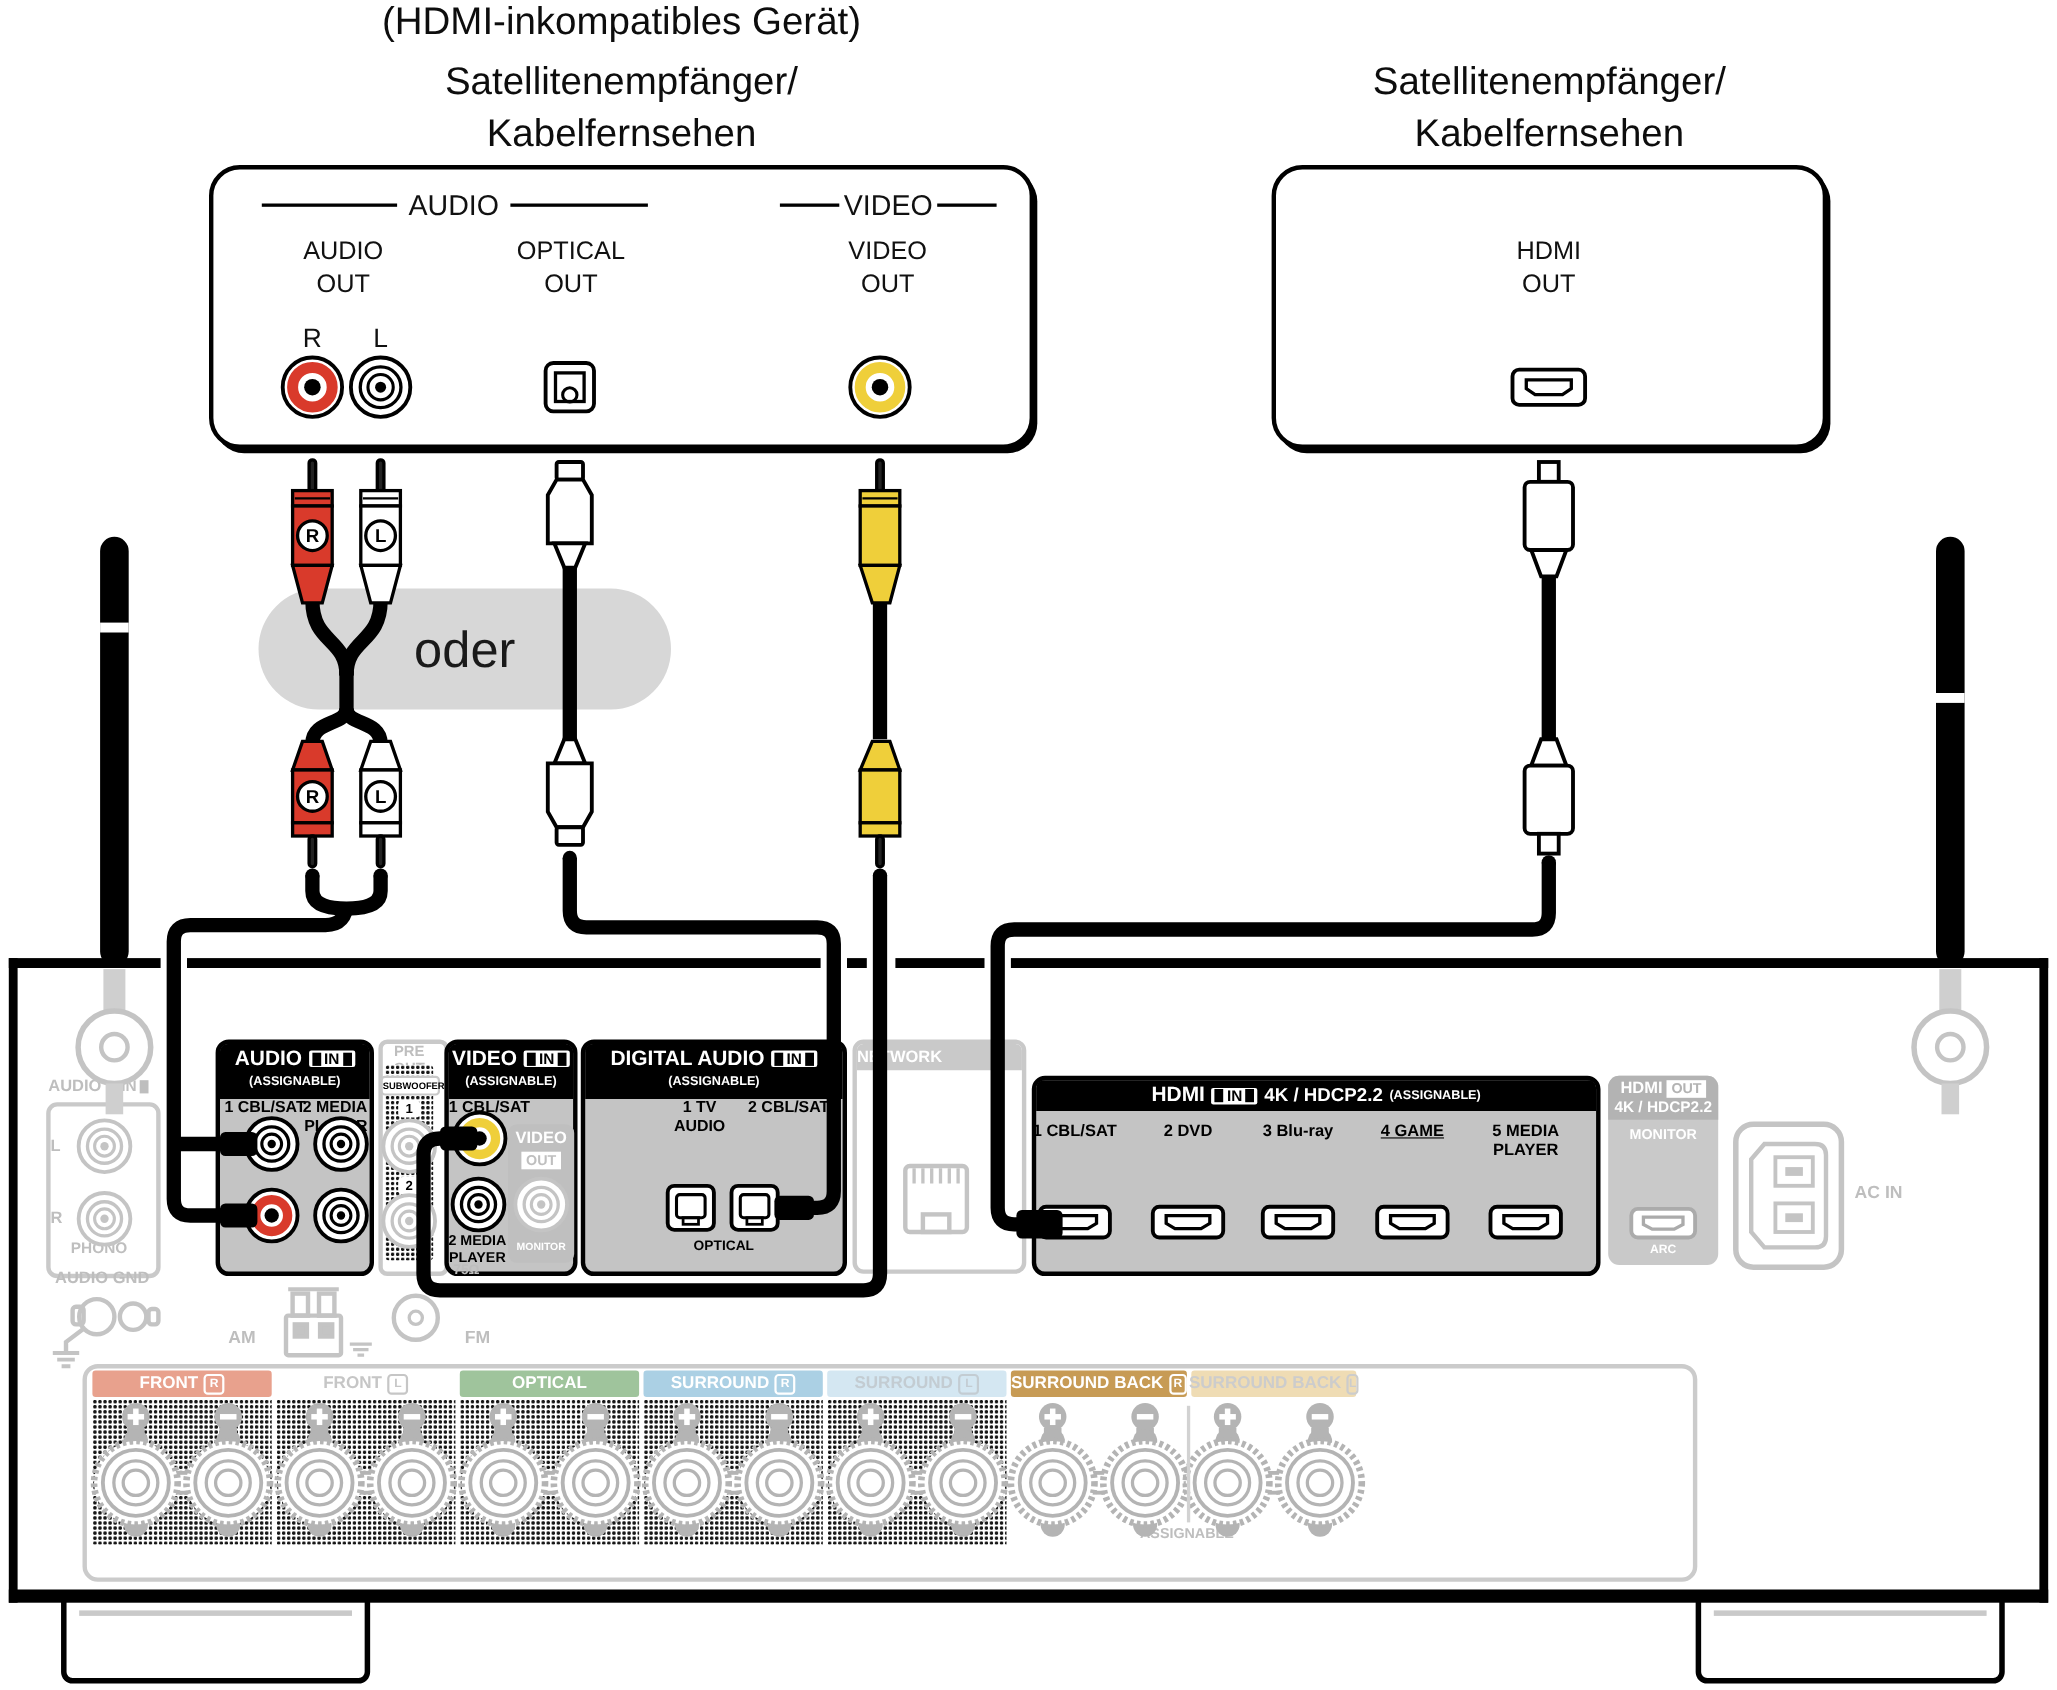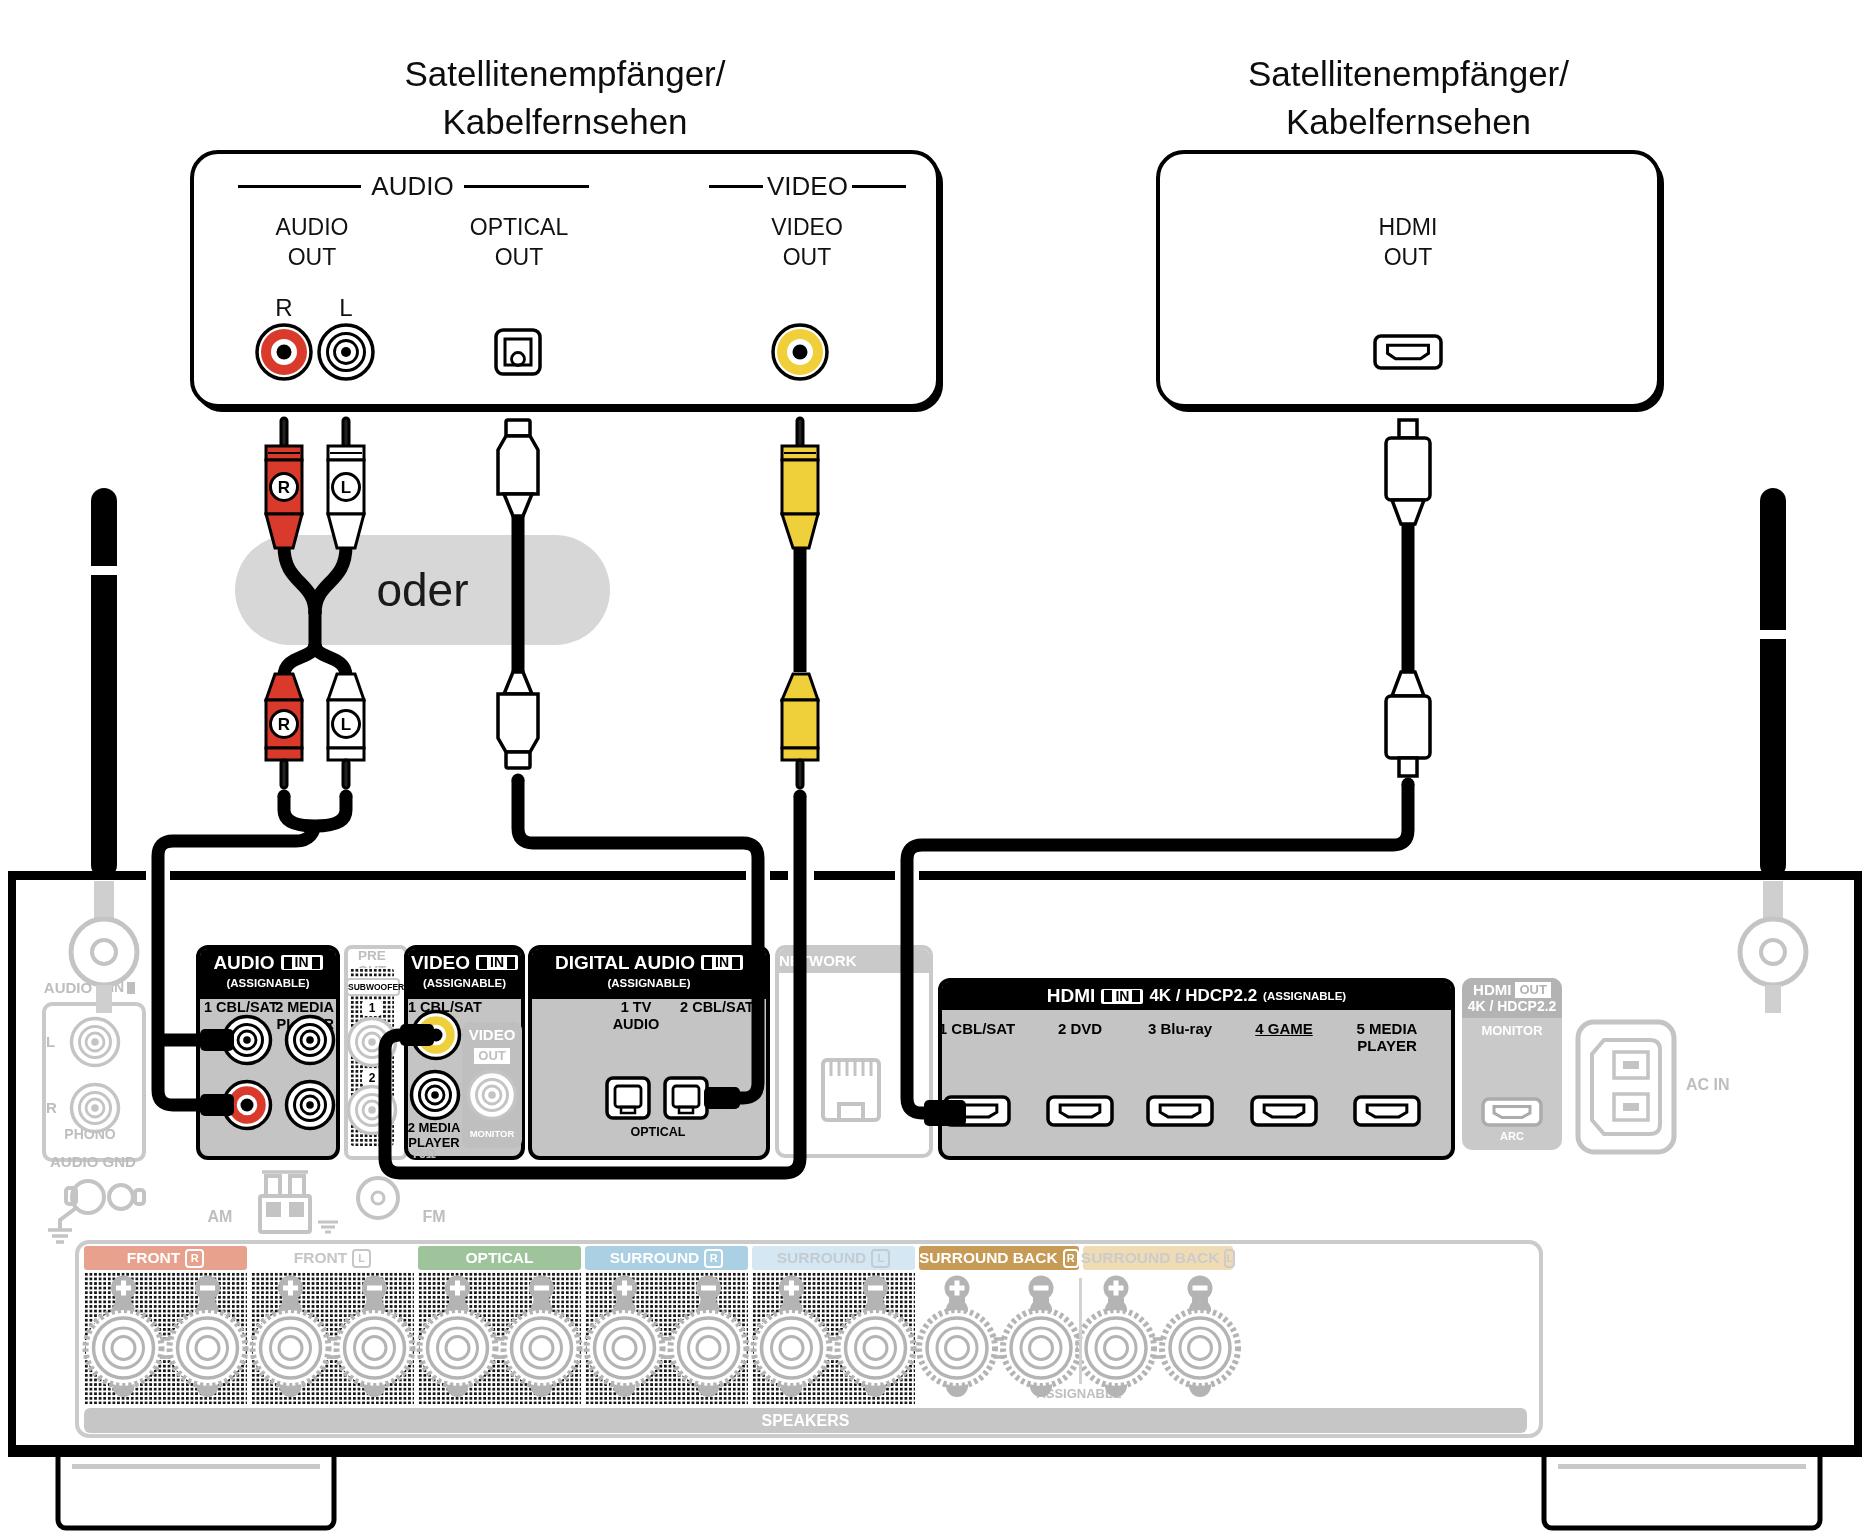--- a/index.html
+++ b/index.html
@@ -31,20 +31,21 @@
   .spk-head{font-size:15.5px;font-weight:bold;display:flex;align-items:center;justify-content:center;gap:5px;height:24px;border-radius:3px;white-space:nowrap}
   .ch-badge{border:2.5px solid currentColor;border-radius:4px;font-size:11px;width:15px;height:15px;display:inline-flex;align-items:center;justify-content:center;font-weight:bold}
   .outb{background:#fff;font-weight:bold;display:inline-block;padding:0 4px;line-height:16px;font-size:13px}
   .chip{position:absolute;z-index:1;background:#fff;border-radius:4px;color:#000;font-weight:bold;text-align:center}
 </style>
 </head>
 <body>
 
 <div id="stage">
 
+  <div class="abs t-line" style="left:190px;top:0px;width:750px">(HDMI-inkompatibles Gerät)</div>
   <div class="abs t-line" style="left:190px;top:54px;width:750px">Satellitenempfänger/</div>
   <div class="abs t-line" style="left:190px;top:102px;width:750px">Kabelfernsehen</div>
 
   <div class="abs t-line" style="left:1156px;top:54px;width:505px">Satellitenempfänger/</div>
   <div class="abs t-line" style="left:1156px;top:102px;width:505px">Kabelfernsehen</div>
 
   <div class="abs device-box" style="left:190px;top:150px;width:742px;height:250px"></div>
   <div class="abs device-box" style="left:1156px;top:150px;width:497px;height:250px"></div>
 
   <div class="abs divline" style="left:238px;top:185px;width:123px"></div>
@@ -237,21 +238,20 @@
       <div class="abs spk-head" style="left: 919px; top: 1246px; width: 160px; background: rgb(199, 155, 85); color: rgb(255, 255, 255);">
         <span>SURROUND BACK</span>
         <span class="ch-badge">R</span>
       </div>
       <div class="abs spk-head" style="left: 1083px; top: 1246px; width: 150px; background: rgb(239, 220, 180); color: rgb(204, 204, 204);">
         <span>SURROUND BACK</span>
         <span class="ch-badge">L</span>
       </div>
     </div>
   <div class="abs gtext" style="left:999px;top:1386px;width:160px;font-size:13px;text-align:center">ASSIGNABLE</div>
-  <div class="abs" style="left:84px;top:1408px;width:1443px;height:25px;background:#C6C6C6;border-radius:6px;color:#fff;font-weight:bold;font-size:16px;text-align:center;line-height:25px">SPEAKERS</div>
 
   <svg id="ov" width="1870" height="1536" viewBox="0 0 1870 1536">
 
     <g>
       <rect x="91" y="488" width="26" height="390" rx="13" fill="#000"></rect>
       <rect x="91" y="566" width="26" height="9" fill="#fff"></rect>
       <rect x="94" y="881" width="20" height="56" fill="#CFCFCF"></rect>
       <circle cx="104" cy="952" r="33" fill="#fff" stroke="#C4C4C4" stroke-width="5"></circle>
       <circle cx="104" cy="952" r="12" fill="#fff" stroke="#C4C4C4" stroke-width="4"></circle>
       <rect x="96" y="985" width="16" height="28" fill="#CFCFCF"></rect>

